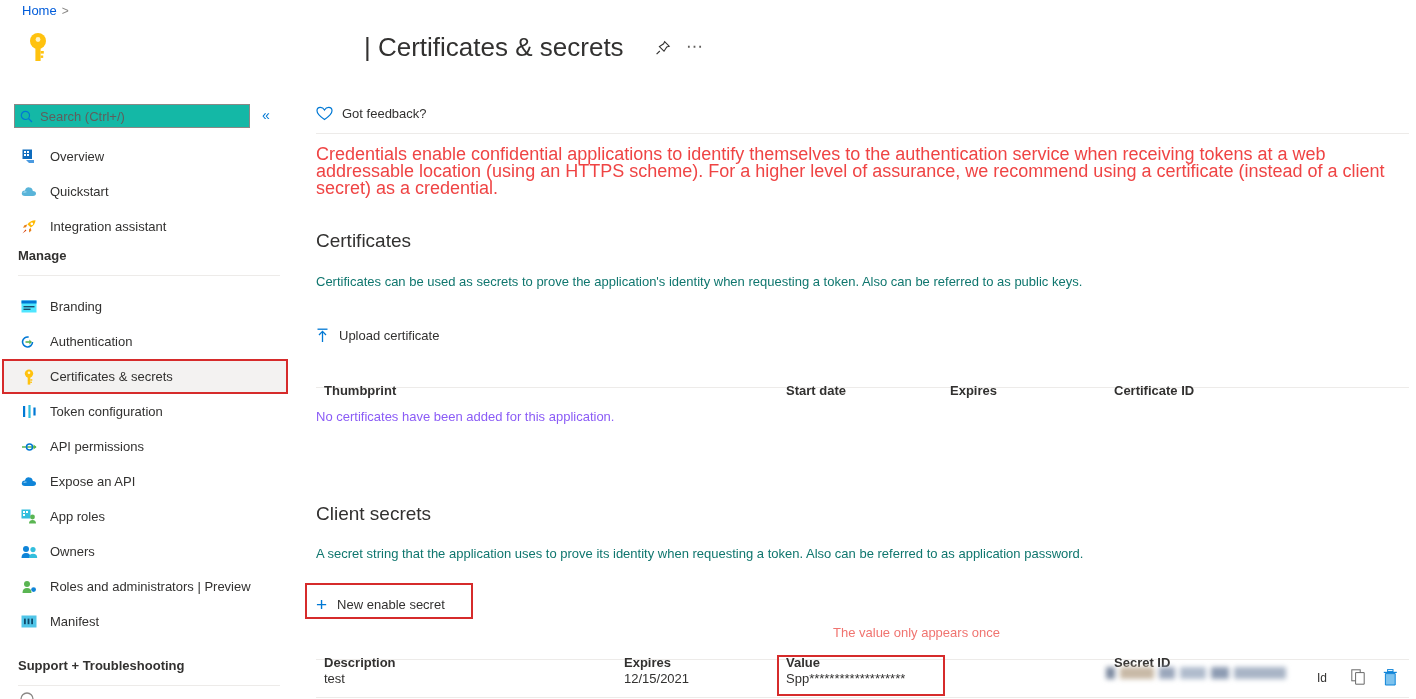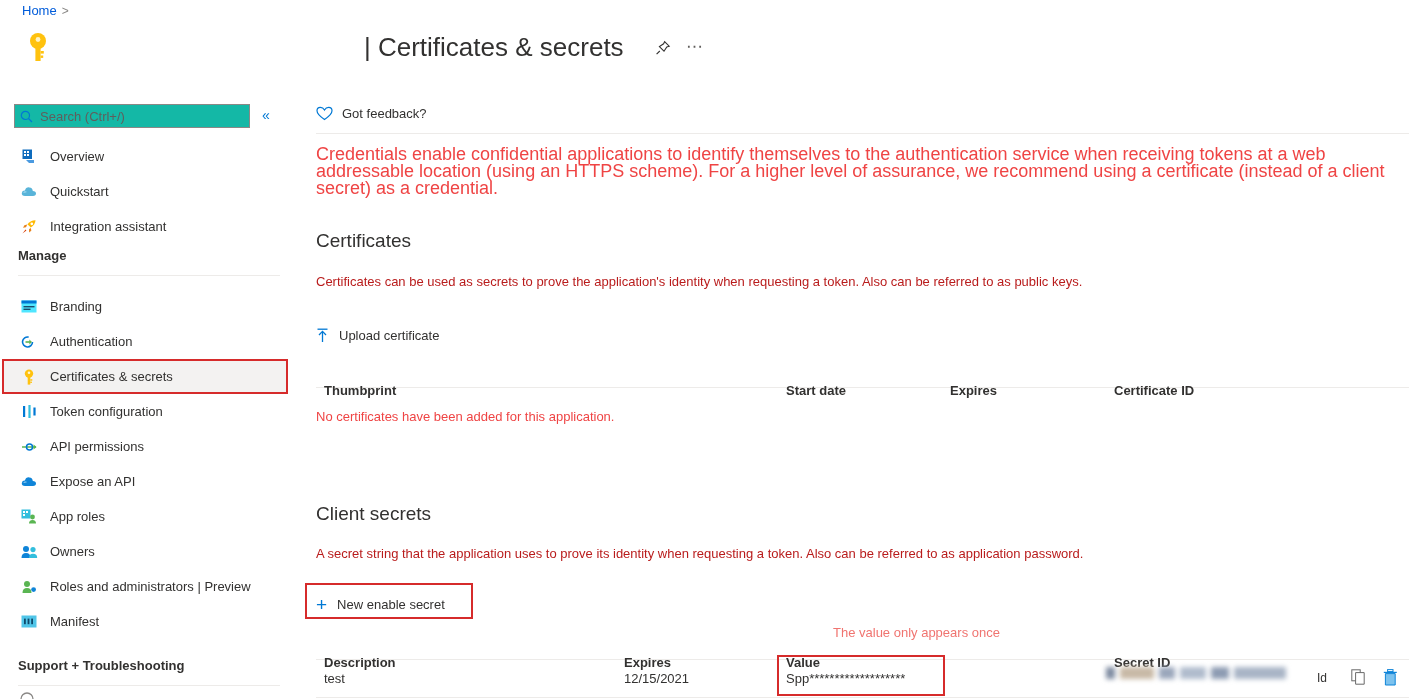--- a/index.html
+++ b/index.html
@@ -132,21 +132,21 @@
     width: 1070px;
     font-size: 18px; line-height: 17px; color: #ef4444;
   }
 
   .sec-title {
     position: absolute; left: 19px;
     font-size: 19px; font-weight: 300; color: #323130;
   }
   .sec-desc {
     position: absolute; left: 19px;
-    font-size: 13px; color: #b91c1c;
+    font-size: 13px; color: #0f766e;
   }
 
   .cmd-btn {
     position: absolute;
     display: flex; align-items: center;
     font-size: 13px; color: #323130; cursor: pointer;
     height: 22px;
   }
   .cmd-btn .plus {
     color: #0078d4; font-size: 19px; font-weight: 300;
@@ -168,21 +168,21 @@
     white-space: nowrap;
     margin-top: 19px;
   }
   .tbl .trow { position: relative; height: 38px; border-bottom: 1px solid #edebe9; }
   .tbl .td {
     position: absolute; top: 11px;
     font-size: 13px; color: #323130; white-space: nowrap;
   }
   .empty-msg {
     position: absolute; left: 19px;
-    font-size: 13px; color: #ef4444;
+    font-size: 13px; color: #8b5cf6;
   }
 
   
   .blur-wrap {
     position: absolute; top: 7px;
     display: flex; align-items: center; gap: 5px;
     filter: blur(2.4px);
   }
   .blur-chip { height: 12px; border-radius: 1px; }
 

